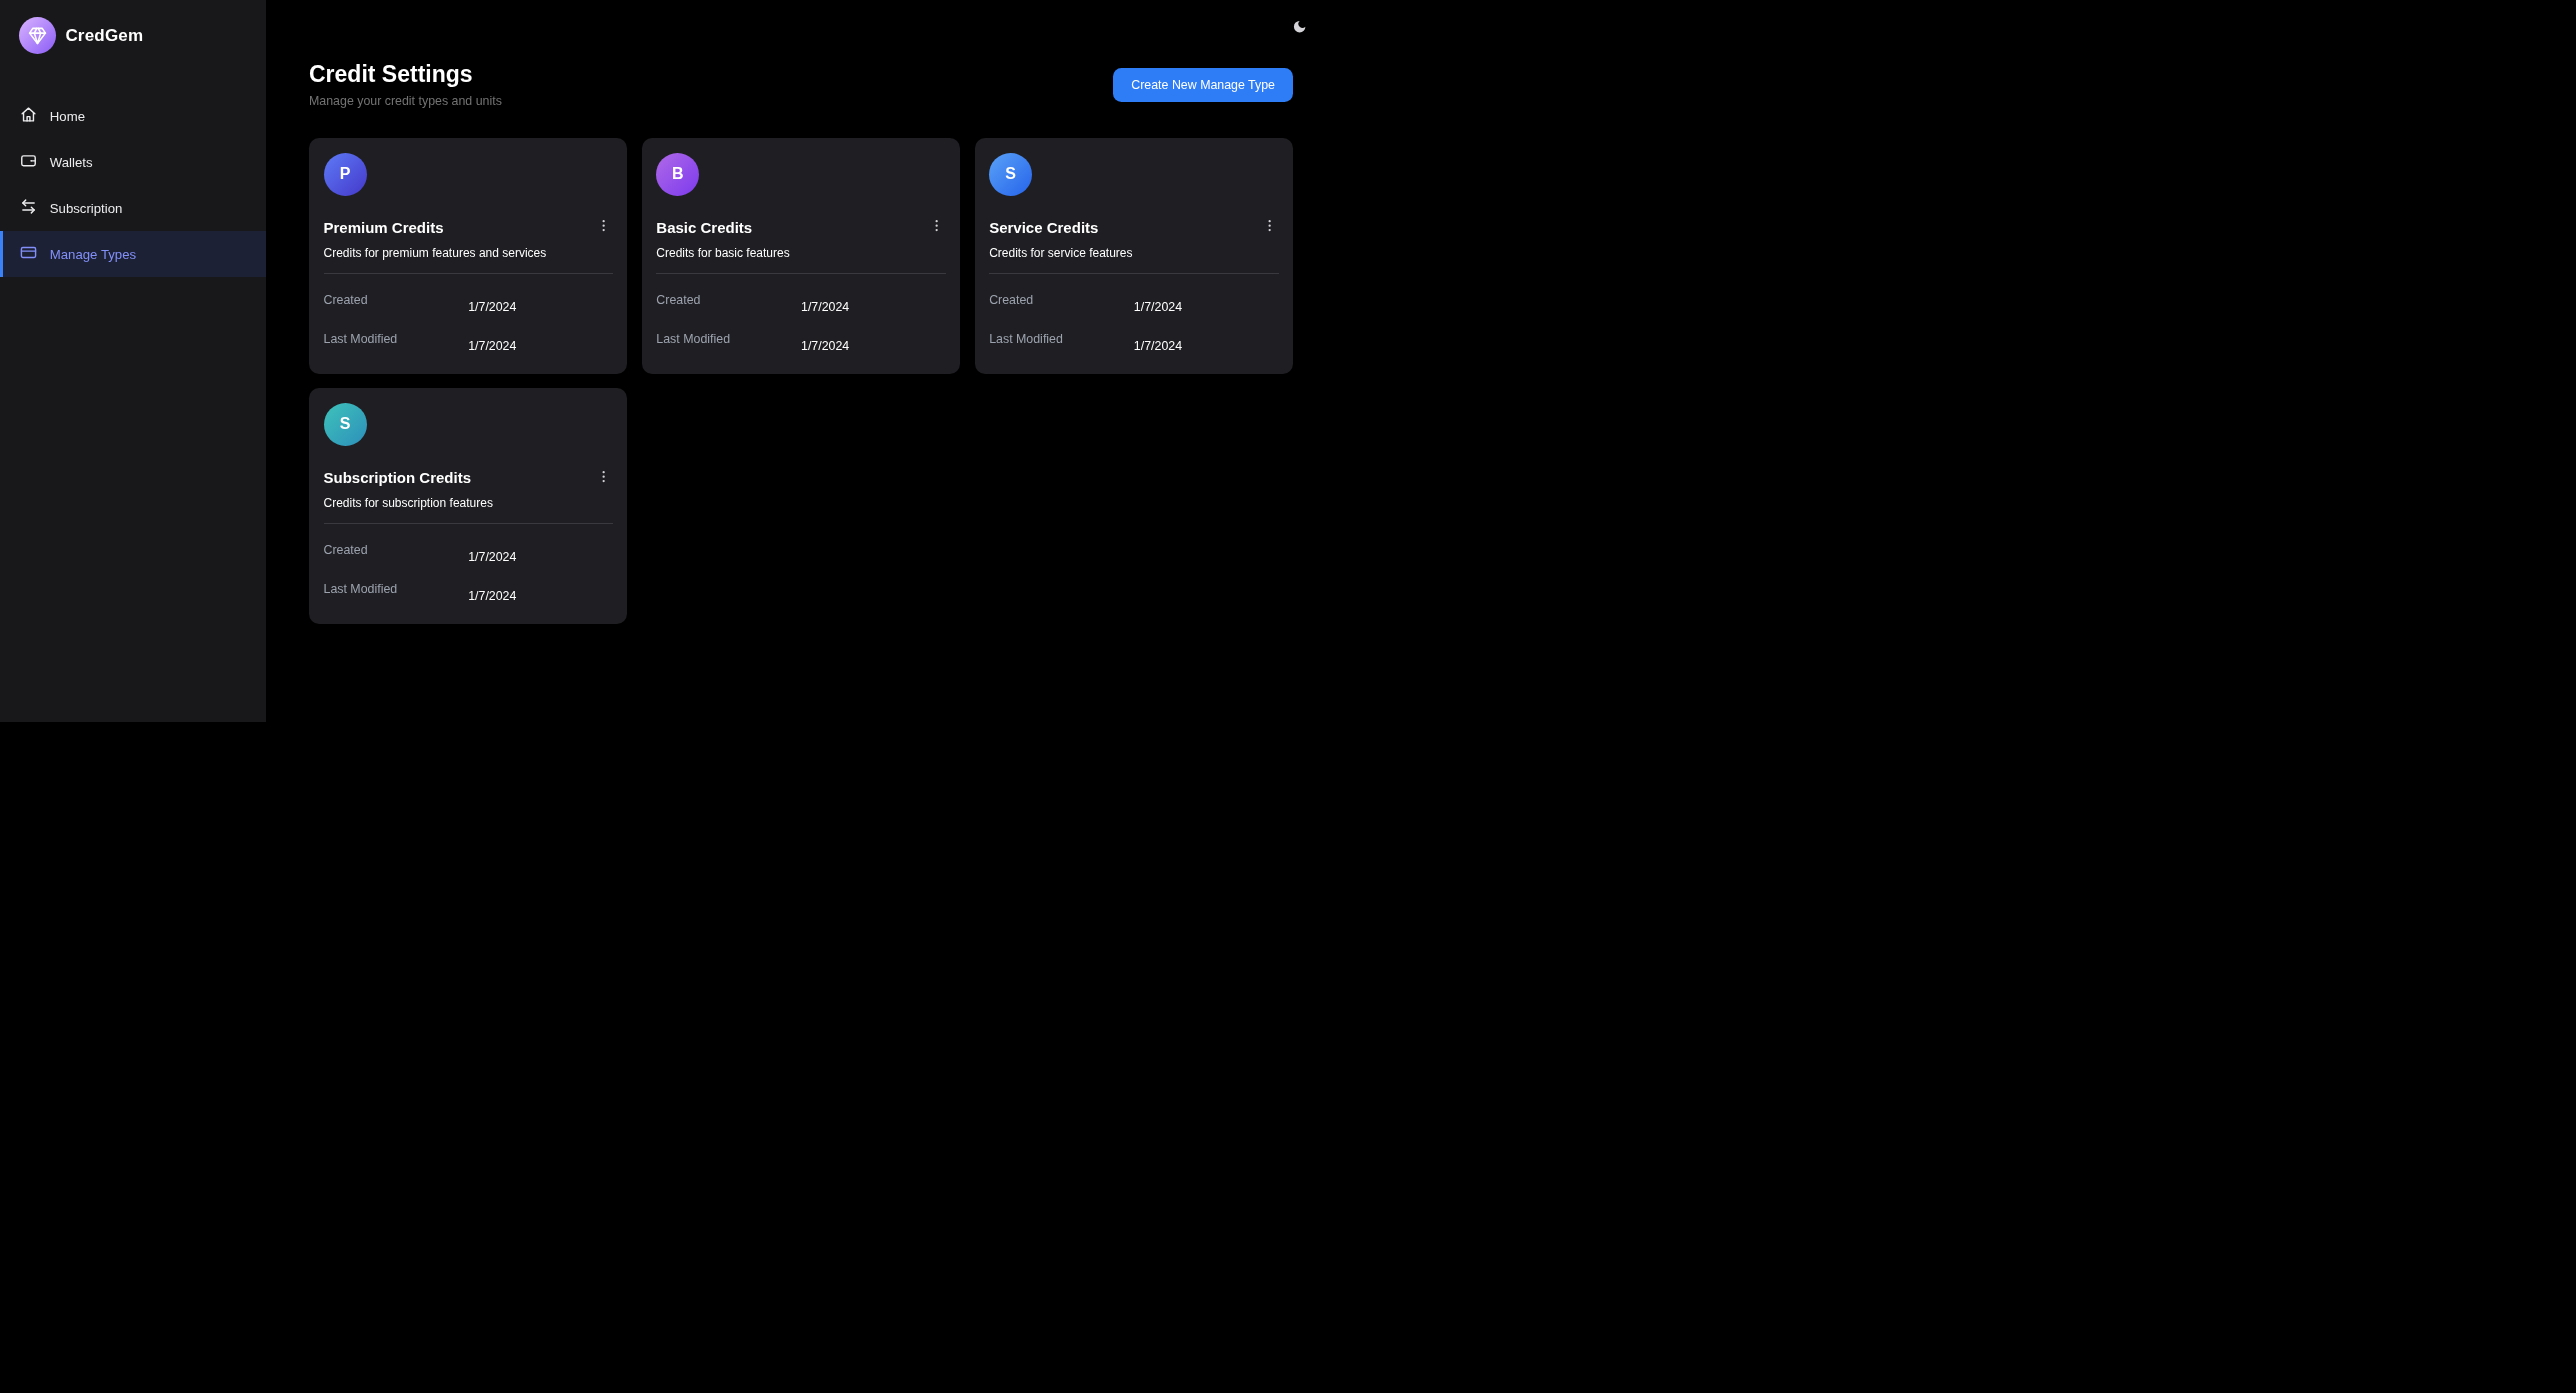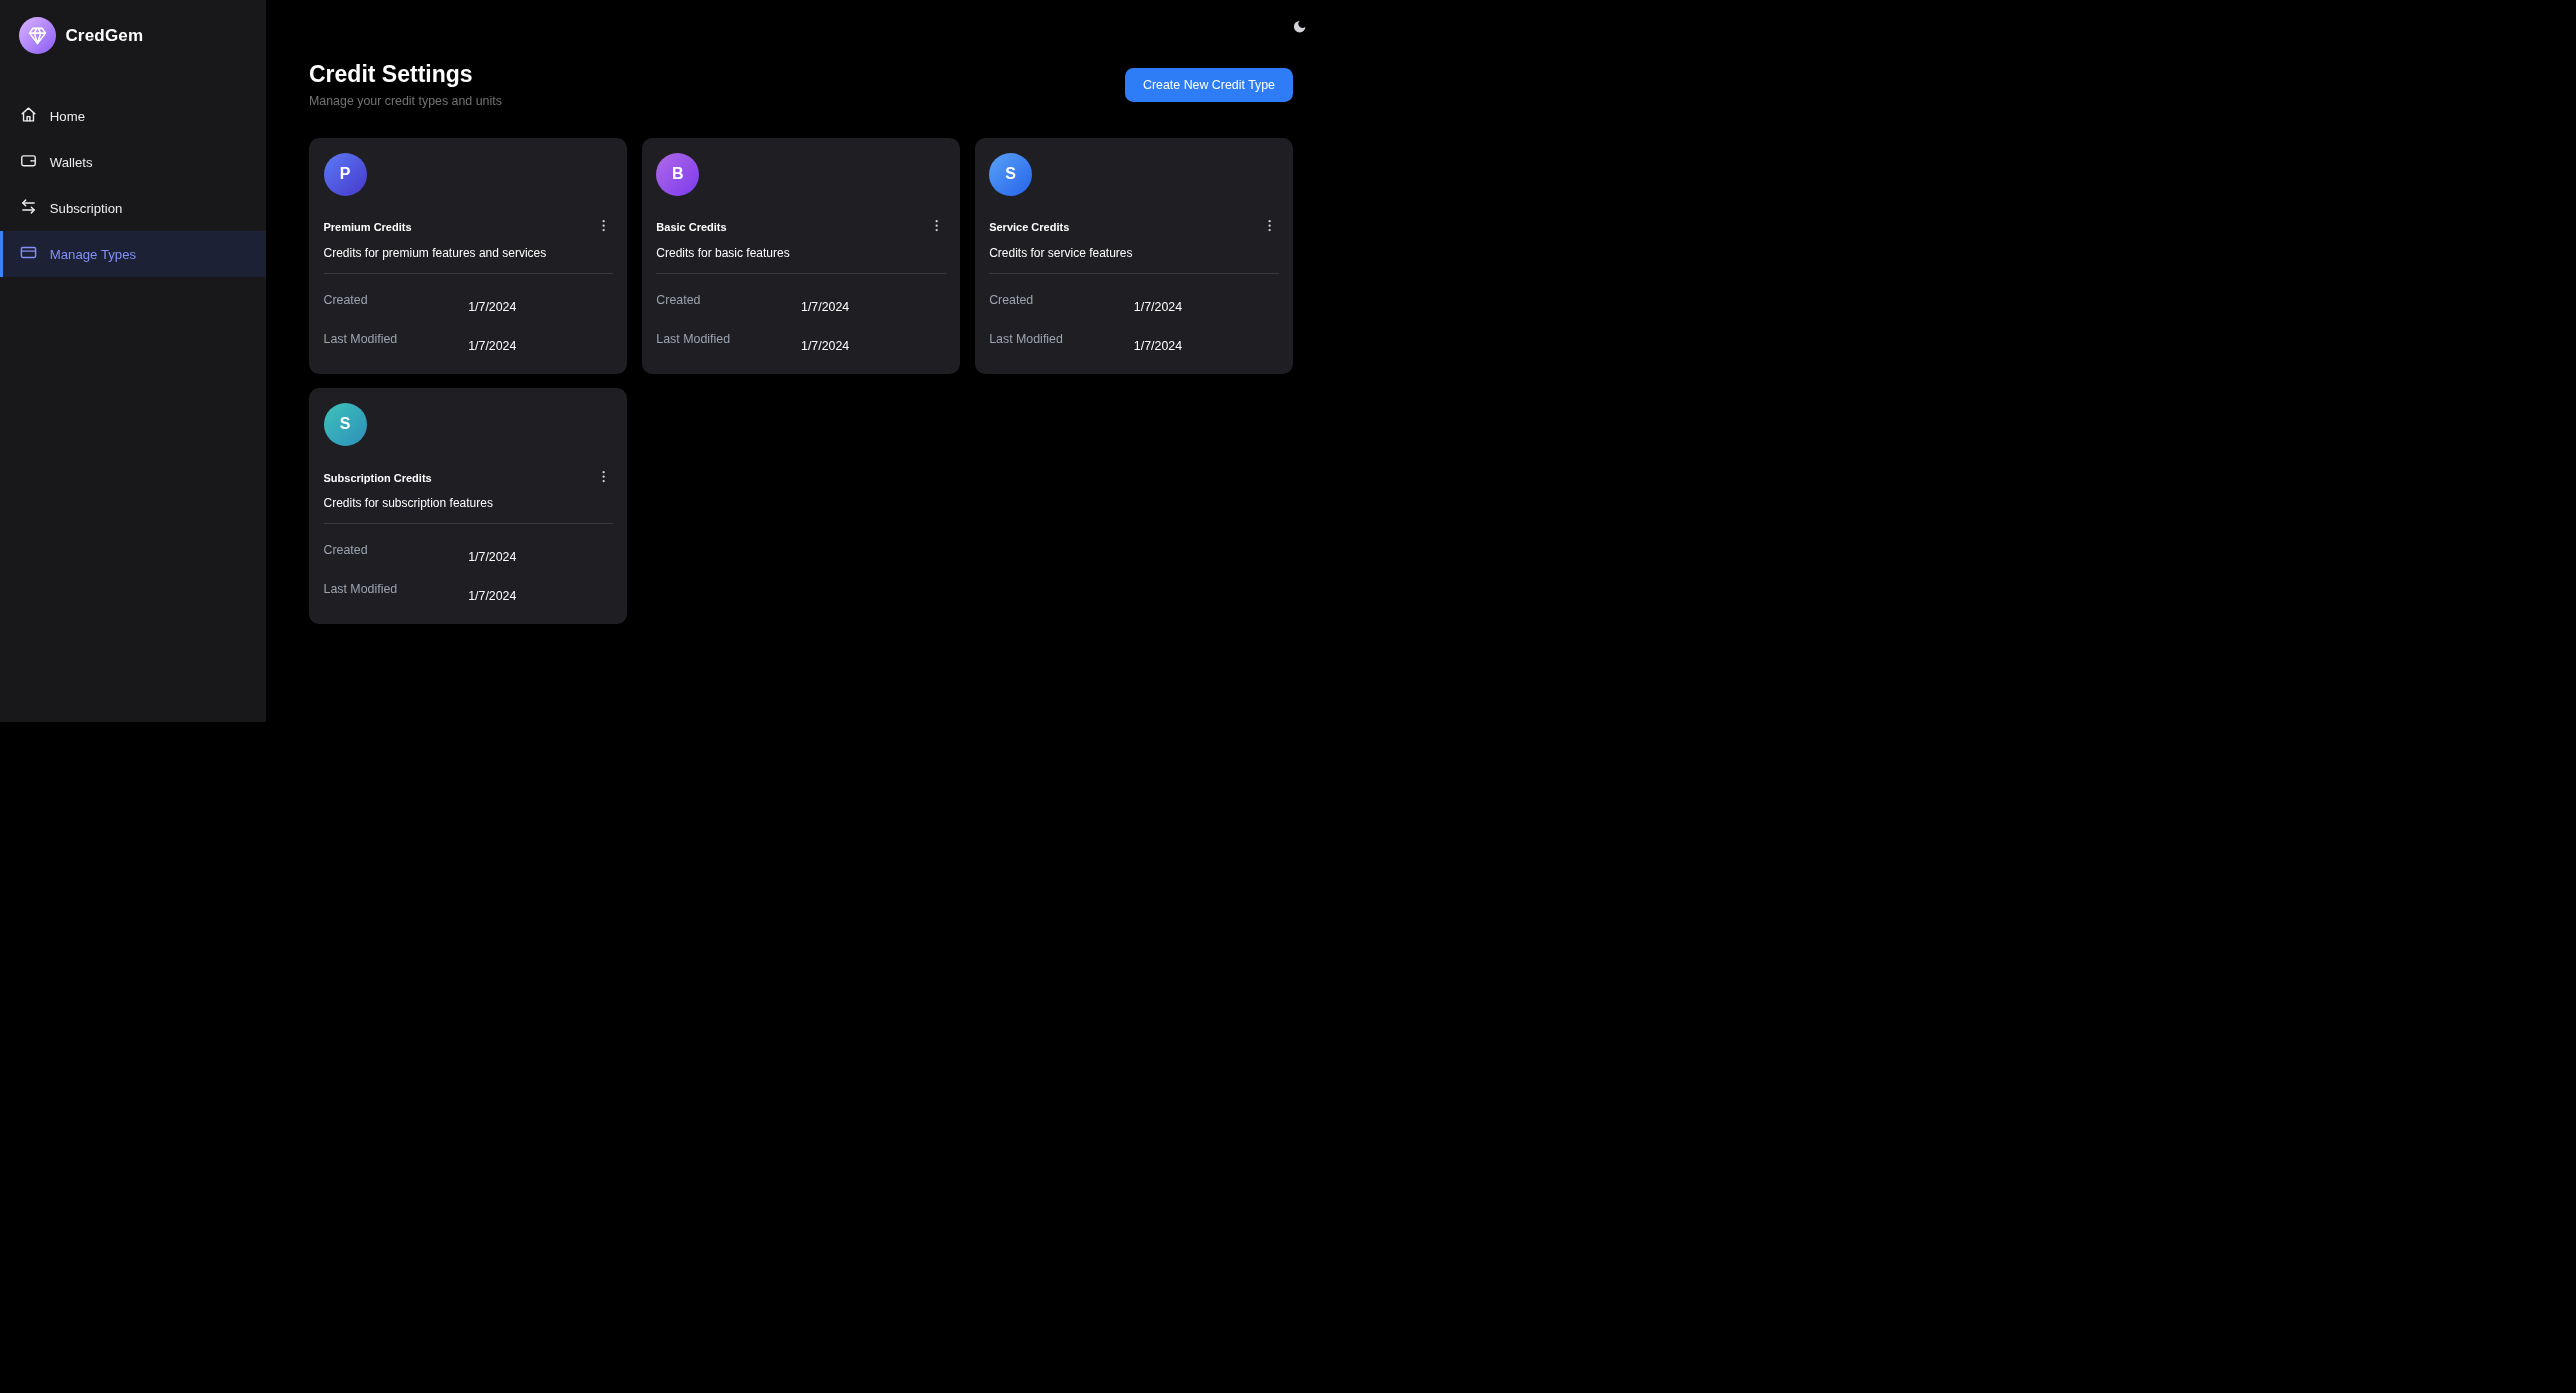--- a/index.html
+++ b/index.html
@@ -65,21 +65,21 @@
   }
   .avatar {
     width: 43px; height: 43px; border-radius: 50%;
     display: flex; align-items: center; justify-content: center;
     font-size: 16px; font-weight: bold; color: #fff;
   }
   .card-title-row {
     margin-top: 21px;
     display: flex; align-items: center; justify-content: space-between;
   }
-  .card-title { font-size: 11px; font-weight: bold; color: #fff; }
+  .card-title { font-size: 15px; font-weight: bold; color: #fff; }
   .kebab {
     background: none; border: none; cursor: pointer; color: #d4d4d8;
     display: flex; padding: 1.7px;
   }
   .card-desc { margin-top: 7.7px; font-size: 12px; color: #ffffff; }
   .card-divider { border: none; border-top: 0.9px solid #39393f; margin: 12.8px 0 6.8px 0; }
   .meta-row {
     display: grid; grid-template-columns: 1fr 1fr;
     align-items: center; padding: 6px 0;
     font-size: 12.4px;
@@ -158,21 +158,21 @@
         </span>
       </button>
     </div>
 
     <div class="content">
       <div class="page-header">
         <div>
           <h1 class="page-title">Credit Settings</h1>
           <p class="page-subtitle">Manage your credit types and units</p>
         </div>
-        <button class="create-btn">Create New Credit Type</button>
+        <button class="create-btn">Create New Manage Type</button>
       </div>
 
       <div class="cards-grid">
 
         <div class="card">
           <div class="avatar" style="background: linear-gradient(135deg, rgb(94, 123, 247), rgb(68, 56, 202));">
             <span>P</span>
           </div>
           <div class="card-title-row">
             <h2 class="card-title">Premium Credits</h2>

